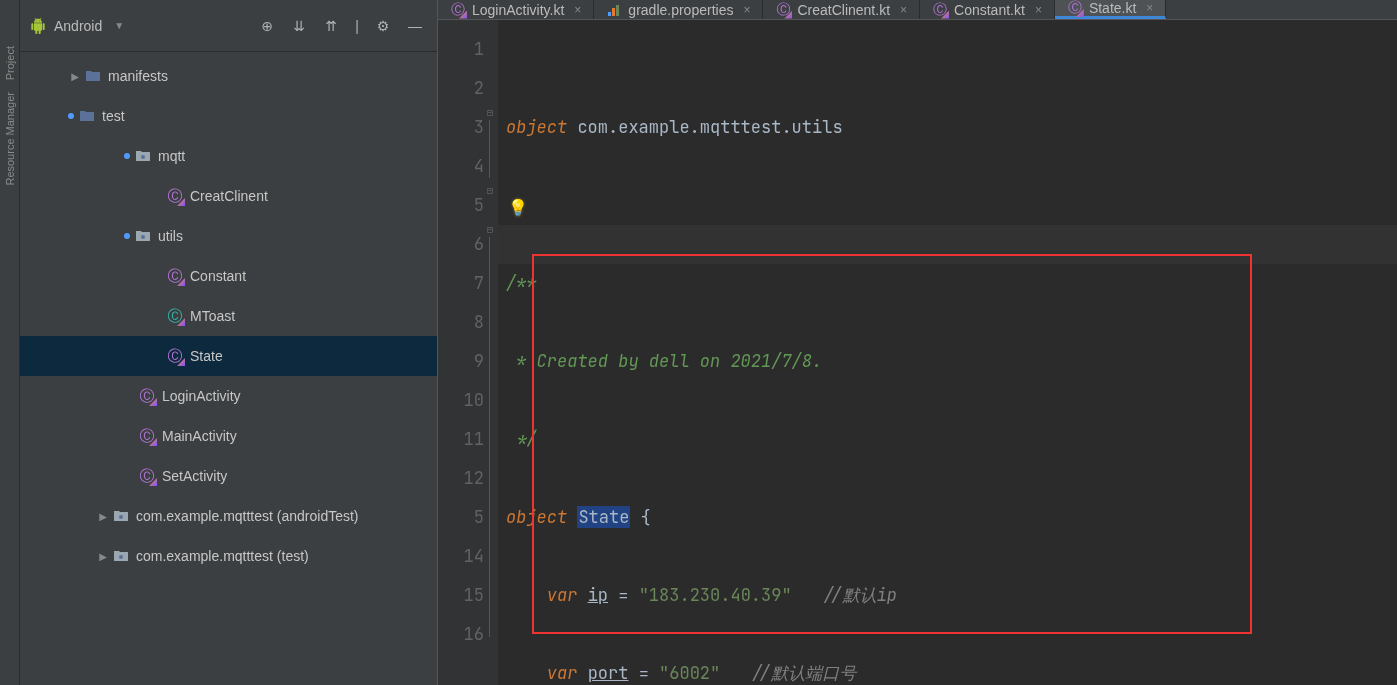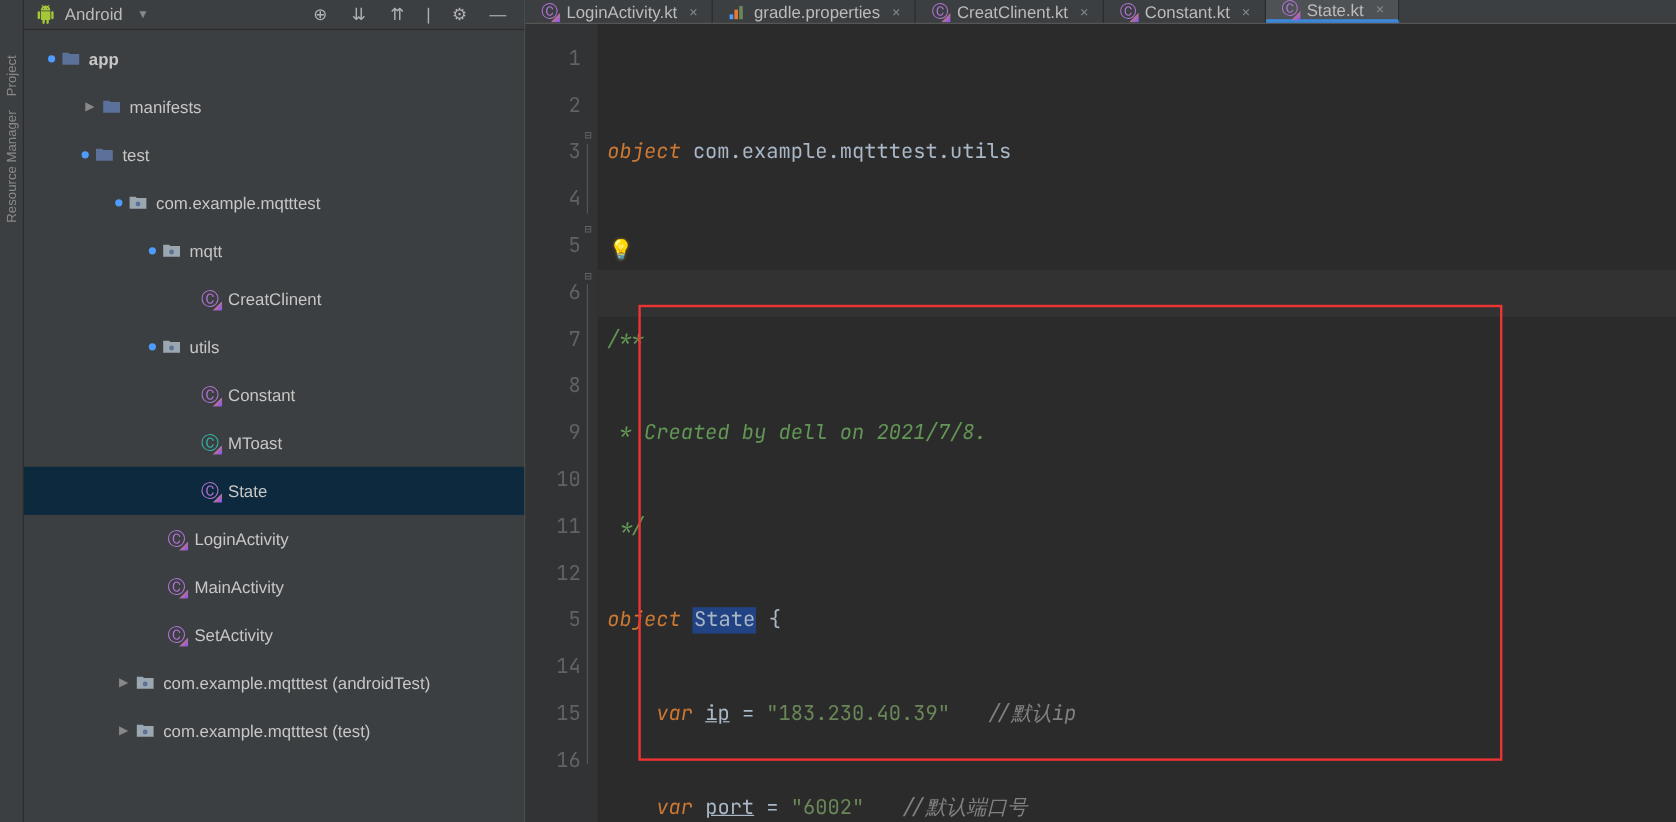--- a/index.html
+++ b/index.html
@@ -30,21 +30,21 @@
   cursor: pointer;
 }
 .project-panel {
   width: 418px;
   background: #3c3f41;
   display: flex;
   flex-direction: column;
   border-right: 1px solid #555;
 }
 .panel-header {
-  height: 25px;
+  height: 52px;
   display: flex;
   align-items: center;
   padding: 0 10px;
   border-bottom: 1px solid #2b2b2b;
   gap: 8px;
 }
 .android-robot {
   width: 16px; height: 16px;
   display: inline-flex; align-items: center; justify-content: center;
   color: #a4c639;
@@ -210,29 +210,20 @@
     <span class="spacer"></span>
     <span class="toolbar-icon">⊕</span>
     <span class="toolbar-icon">⇊</span>
     <span class="toolbar-icon">⇈</span>
     <span class="toolbar-icon" style="width:12px">|</span>
     <span class="toolbar-icon">⚙</span>
     <span class="toolbar-icon">—</span>
   </div>
 
   <div class="tree">
-    <div class="tree-row" style="padding-left:20px">
-      <span class="vcs-dot"></span>
-      <span class="node-icon icon-folder">
-        <svg width="16" height="14" viewBox="0 0 16 14">
-            <path fill="#5b7199" d="M1 2h5l1 1h8v9H1z"></path>
-          </svg>
-      </span>
-      <span class="node-label bold">app</span>
-    </div>
 
     <div class="tree-row" style="padding-left:48px">
       <span class="arrow">▶</span>
       <span class="node-icon icon-folder">
         <svg width="16" height="14" viewBox="0 0 16 14">
             <path fill="#5b7199" d="M1 2h5l1 1h8v9H1z"></path>
           </svg>
       </span>
       <span class="node-label">manifests</span>
     </div>
@@ -240,30 +231,20 @@
     <div class="tree-row" style="padding-left:48px">
       <span class="vcs-dot"></span>
       <span class="node-icon icon-folder">
         <svg width="16" height="14" viewBox="0 0 16 14">
             <path fill="#5b7199" d="M1 2h5l1 1h8v9H1z"></path>
           </svg>
       </span>
       <span class="node-label">test</span>
     </div>
 
-    <div class="tree-row" style="padding-left:76px">
-      <span class="vcs-dot"></span>
-      <span class="node-icon icon-package">
-        <svg width="16" height="14" viewBox="0 0 16 14">
-            <path fill="#9aa7b0" d="M1 2h5l1 1h8v9H1z"></path>
-            <circle cx="8" cy="8" r="2" fill="#5b7199"></circle>
-          </svg>
-      </span>
-      <span class="node-label">com.example.mqtttest</span>
-    </div>
 
     <div class="tree-row" style="padding-left:104px">
       <span class="vcs-dot"></span>
       <span class="node-icon icon-package">
         <svg width="16" height="14" viewBox="0 0 16 14">
             <path fill="#9aa7b0" d="M1 2h5l1 1h8v9H1z"></path>
             <circle cx="8" cy="8" r="2" fill="#5b7199"></circle>
           </svg>
       </span>
       <span class="node-label">mqtt</span>

